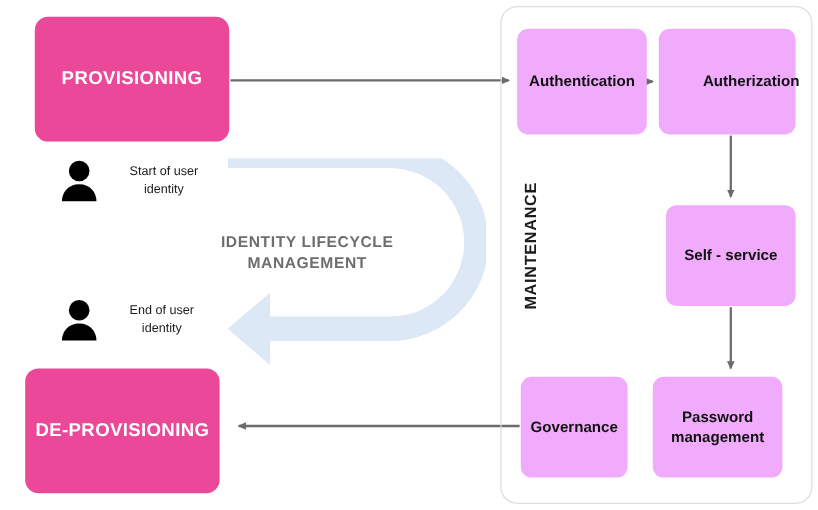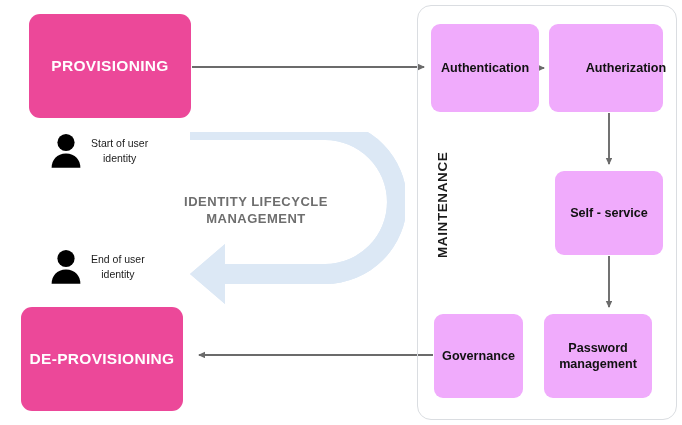--- a/index.html
+++ b/index.html
@@ -117,21 +117,21 @@
     font-weight: bold;
     letter-spacing: 0.5px;
     line-height: 1.32;
   }
 
   
   .person-note {
     position: absolute;
     display: flex;
     align-items: center;
-    gap: 9px;
+    gap: 26px;
   }
   #person-start { left: 50px; top: 133px; }
   #person-end   { left: 50px; top: 249px; justify-content: flex-end; }
   .person-icon { width: 32px; height: 36px; flex: 0 0 auto; }
   .person-text {
     font-size: 10.5px;
     color: #1b1b1b;
     line-height: 1.42;
     text-align: center;
     white-space: pre-line;

